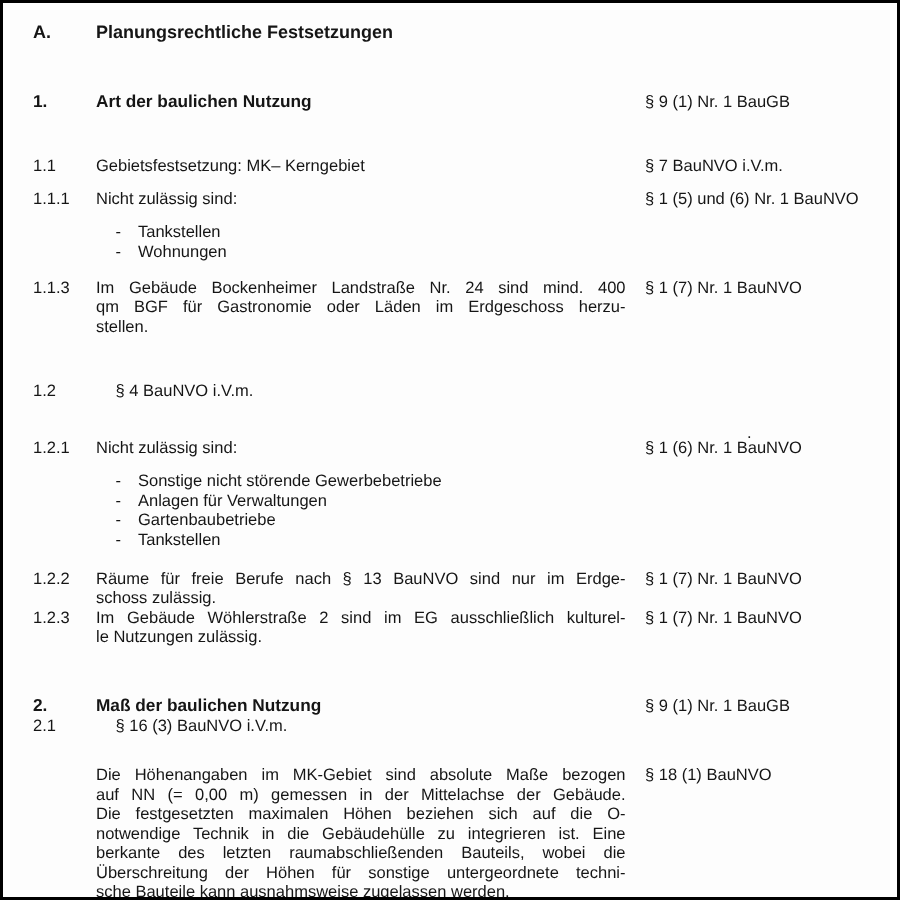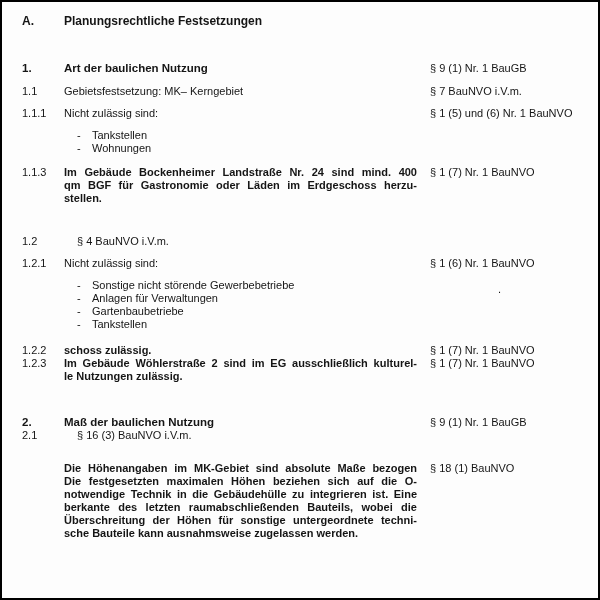--- a/index.html
+++ b/index.html
@@ -22,21 +22,21 @@
     grid-template-columns: 42px 353px 1fr;
     align-items: start;
   }
   .col-num  { white-space: nowrap; }
   .col-text { }
   .col-ref  { padding-left: 13px; white-space: nowrap; }
   .bold { font-weight: bold; }
   .underline { }
   .a-heading { font-size: 12px; line-height: 14px; }
   .sec-heading { font-size: 11.5px; }
-  .jline { text-align: justify; text-align-last: justify; font-weight: bold; }
+  .jline { text-align: justify; text-align-last: justify; }
   .jline.jlast { text-align-last: left; }
   .li {
     display: grid;
     grid-template-columns: 15px 1fr;
     padding-left: 13px;
   }
   .stray-dot {
     position: absolute;
     left: 496px;
     top: 281px;
@@ -53,21 +53,21 @@
     <div class="col-text">Planungsrechtliche Festsetzungen</div>
     <div class="col-ref"></div>
   </div>
 
   <div class="row" style="margin-top:34px">
     <div class="col-num bold sec-heading">1.</div>
     <div class="col-text bold sec-heading">Art der baulichen Nutzung</div>
     <div class="col-ref">§ 9 (1) Nr. 1 BauGB</div>
   </div>
 
-  <div class="row" style="margin-top:10px">
+  <div class="row" style="margin-top:30px">
     <div class="col-num">1.1</div>
     <div class="col-text underline">Gebietsfestsetzung: MK– Kerngebiet</div>
     <div class="col-ref">§ 7 BauNVO i.V.m.</div>
   </div>
 
   <div class="row" style="margin-top:9px">
     <div class="col-num">1.1.1</div>
     <div class="col-text">Nicht zulässig sind:</div>
     <div class="col-ref">§ 1 (5) und (6) Nr. 1 BauNVO</div>
   </div>
@@ -95,21 +95,21 @@
         <div class="jline jlast">stellen.</div>
       </div>
     <div class="col-ref">§ 1 (7) Nr. 1 BauNVO</div>
   </div>
 
   <div class="row" style="margin-top:30px">
     <div class="col-num">1.2</div>
     <div class="col-ref">§ 4 BauNVO i.V.m.</div>
   </div>
 
-  <div class="row" style="margin-top:9px">
+  <div class="row" style="margin-top:25px">
     <div class="col-num">1.2.1</div>
     <div class="col-text">Nicht zulässig sind:</div>
     <div class="col-ref">§ 1 (6) Nr. 1 BauNVO</div>
   </div>
 
   <div class="row" style="margin-top:9px">
     <div class="col-num"></div>
     <div class="col-text">
         <div class="li">
           <span>-</span>
@@ -127,20 +127,21 @@
           <span>-</span>
           <span>Tankstellen</span>
         </div>
       </div>
     <div class="col-ref"></div>
   </div>
 
   <div class="row" style="margin-top:13px">
     <div class="col-num">1.2.2</div>
     <div class="col-text">
+        <div class="jline">Räume für freie Berufe nach § 13 BauNVO sind nur im Erdge-</div>
         <div class="jline jlast">schoss zulässig.</div>
       </div>
     <div class="col-ref">§ 1 (7) Nr. 1 BauNVO</div>
   </div>
 
   <div class="row" style="">
     <div class="col-num">1.2.3</div>
     <div class="col-text">
         <div class="jline">Im Gebäude Wöhlerstraße 2 sind im EG ausschließlich kulturel-</div>
         <div class="jline jlast">le Nutzungen zulässig.</div>
@@ -156,20 +157,21 @@
 
   <div class="row" style="margin-top:0">
     <div class="col-num">2.1</div>
     <div class="col-ref">§ 16 (3) BauNVO i.V.m.</div>
   </div>
 
   <div class="row" style="margin-top:20px">
     <div class="col-num"></div>
     <div class="col-text">
         <div class="jline">Die Höhenangaben im MK-Gebiet sind absolute Maße bezogen</div>
+        <div class="jline">auf NN (= 0,00 m) gemessen in der Mittelachse der Gebäude.</div>
         <div class="jline">Die festgesetzten maximalen Höhen beziehen sich auf die O-</div>
         <div class="jline">notwendige Technik in die Gebäudehülle zu integrieren ist. Eine</div>
         <div class="jline">berkante des letzten raumabschließenden Bauteils, wobei die</div>
         <div class="jline">Überschreitung der Höhen für sonstige untergeordnete techni-</div>
         <div class="jline jlast">sche Bauteile kann ausnahmsweise zugelassen werden.</div>
       </div>
     <div class="col-ref">§ 18 (1) BauNVO</div>
   </div>
 
   <span class="stray-dot">.</span>

